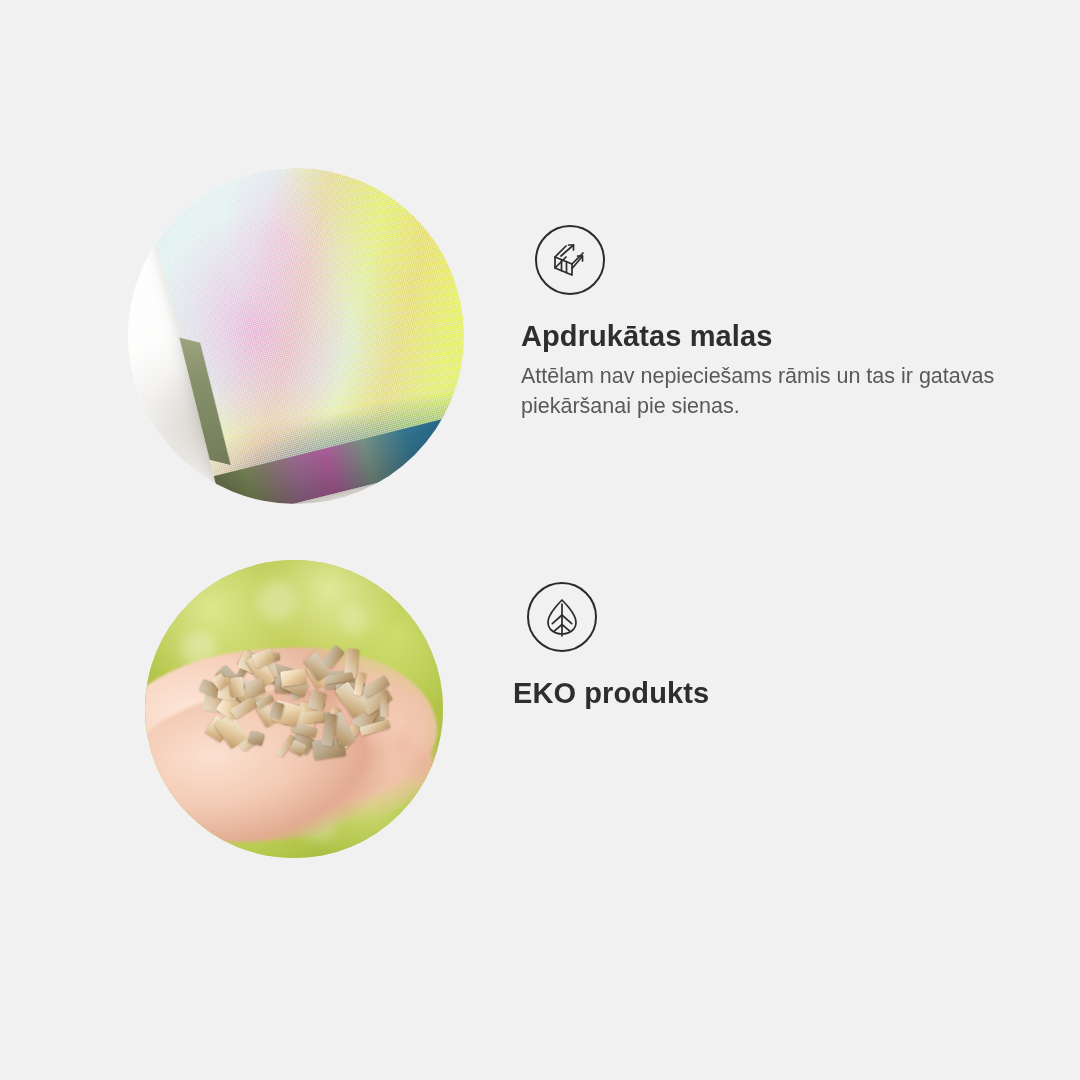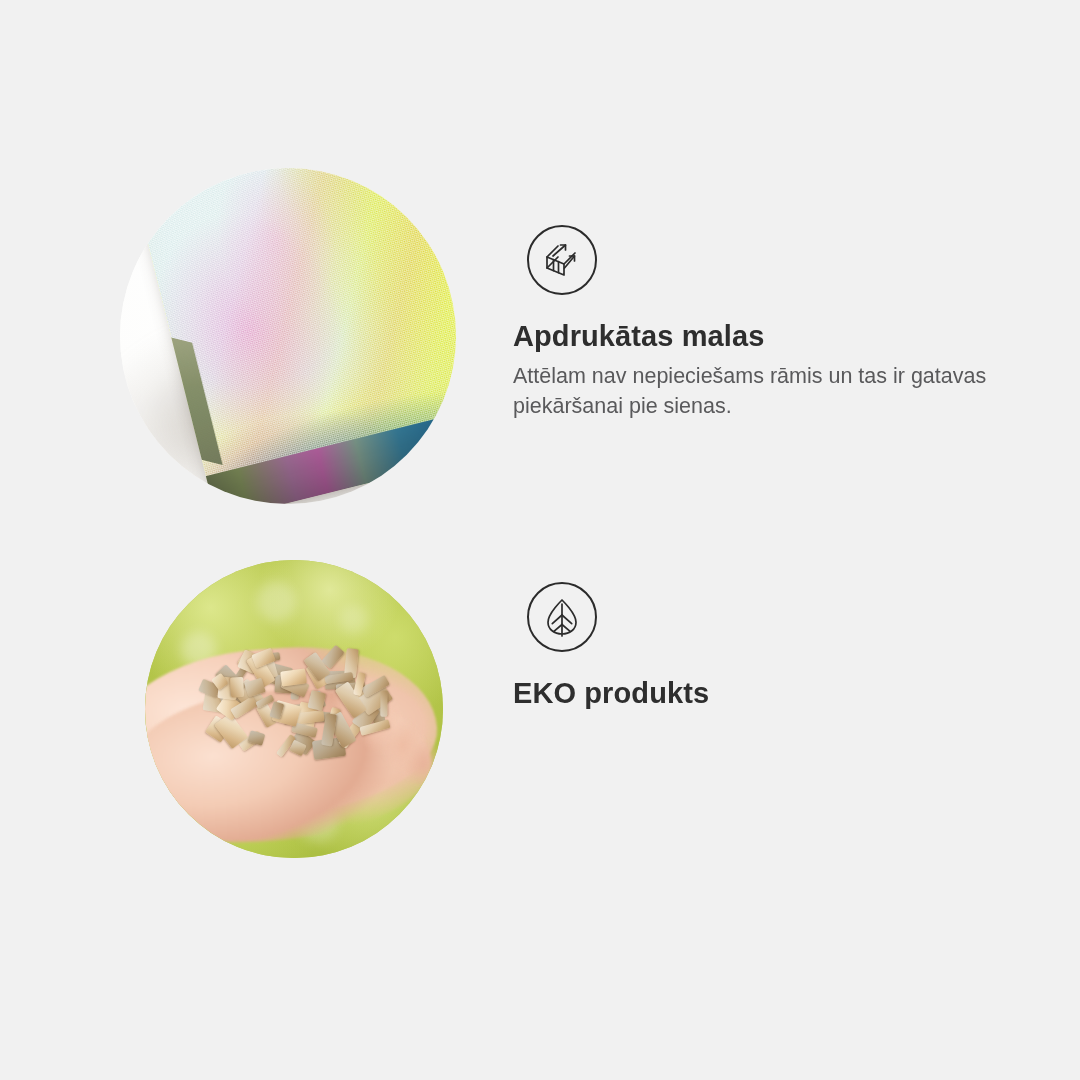--- a/index.html
+++ b/index.html
@@ -22,21 +22,21 @@
     width: 1080px;
     height: 1080px;
   }
 
   
   .feature {
     position: absolute;
     display: flex;
     align-items: flex-start;
   }
-  .feature-1 { left: 0px;  top: 168px; }
+  .feature-1 { left: 8px;  top: 168px; }
   .feature-2 { left: 0px;  top: 560px; }
 
   
   .media {
     position: relative;
     border-radius: 50%;
     overflow: hidden;
     flex: 0 0 auto;
   }
 

